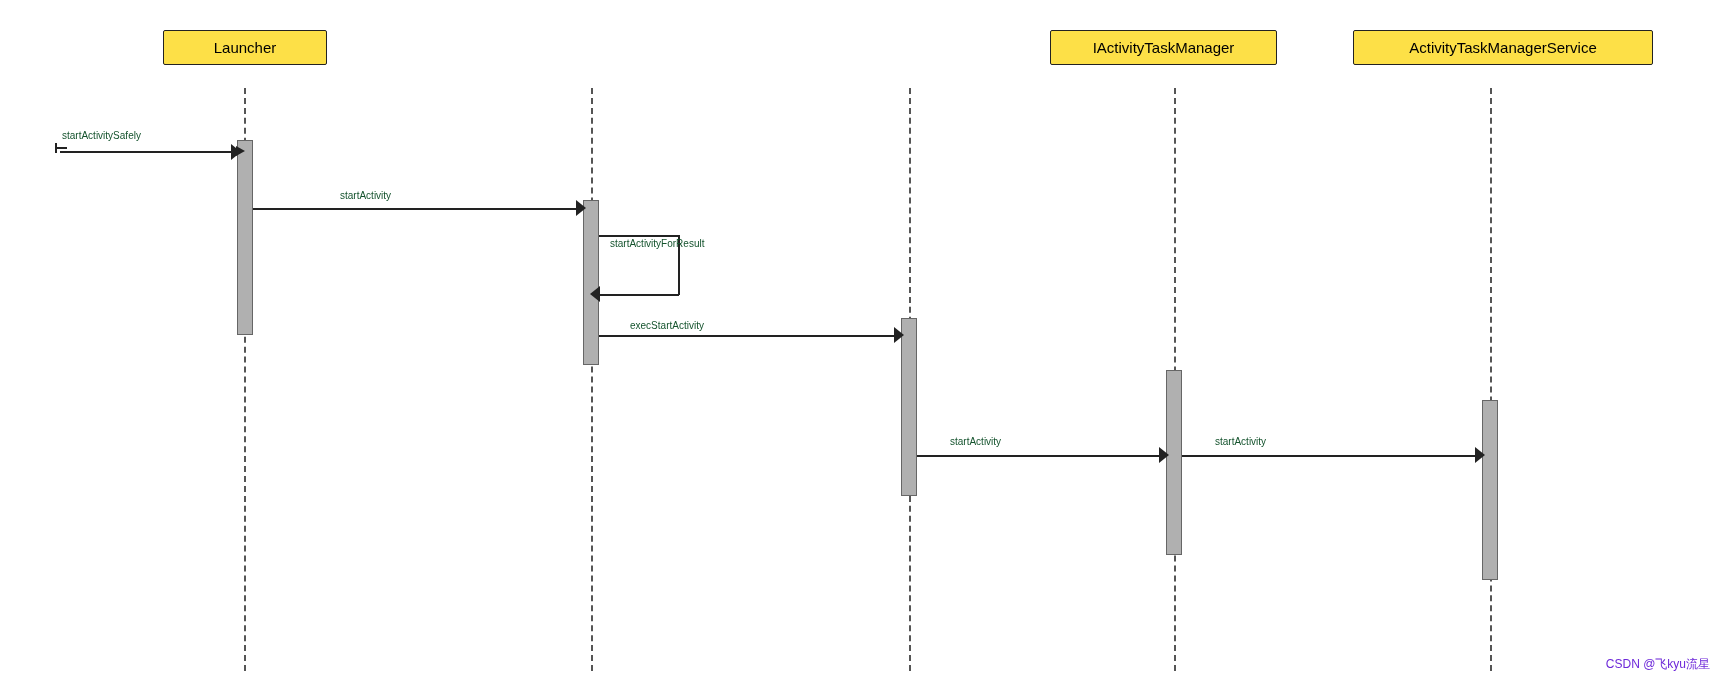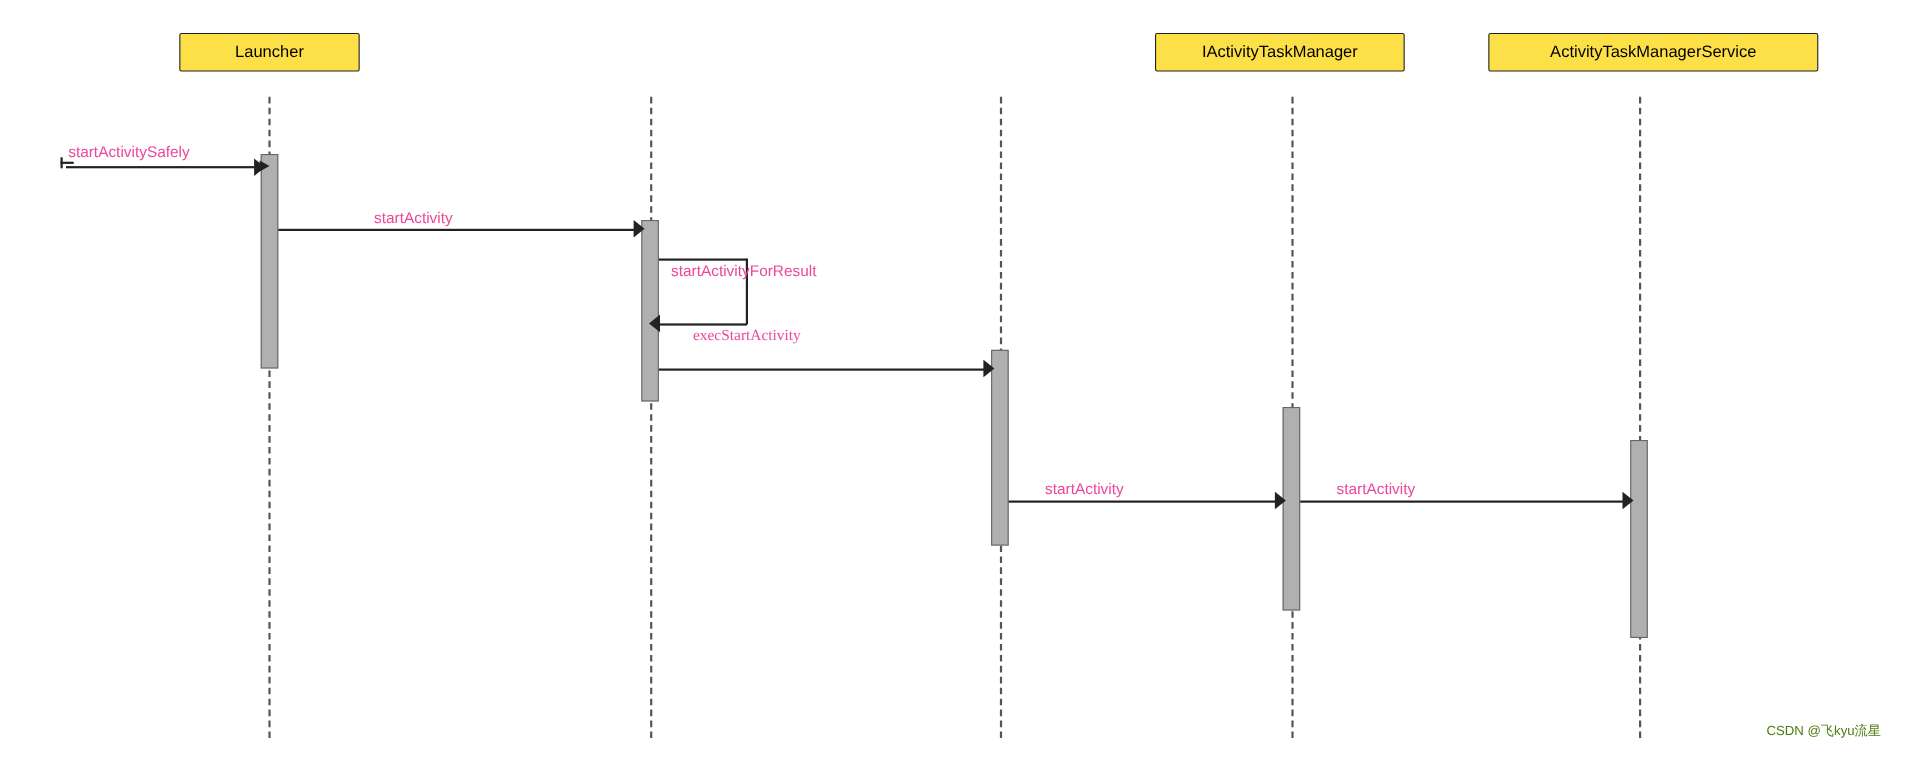--- a/index.html
+++ b/index.html
@@ -43,39 +43,39 @@
       border: 1.5px solid #666;
       width: 16px;
     }
     .arrow-line {
       position: absolute;
       height: 1.5px;
       background: #222;
     }
     .arrow-label {
       position: absolute;
-      font-size: 14px;
-      color: #ec4899;
+      font-size: 10px;
+      color: #14532d;
       white-space: nowrap;
     }
     .arrowhead-right::after {
       content: '';
       position: absolute;
       right: -7px;
       top: -5px;
       border-left: 9px solid #222;
       border-top: 5px solid transparent;
       border-bottom: 5px solid transparent;
     }
     .watermark {
       position: absolute;
       bottom: 18px;
       right: 24px;
       font-size: 12px;
-      color: #4d7c0f;
+      color: #6d28d9;
     }
   </style>
 </head>
 <body>
 
 <div class="diagram-container">
 
   <div class="actor-box" style="left:163px; width:164px;">
     <span>Launcher</span>
   </div>
@@ -126,21 +126,21 @@
 
   <div style="position:absolute; left:599px; top:294px; width:80px; height:1.5px; background:#222;"></div>
 
   <div style="position:absolute; left:590px; top:286px; width:0; height:0; border-top:8px solid transparent; border-bottom:8px solid transparent; border-right:10px solid #222;"></div>
   <div class="arrow-label" style="left:610px; top:238px;">
     <span>startActivityForResult</span>
   </div>
 
   <div class="arrow-line" style="left:599px; top:335px; width:302px; position:absolute; height:1.5px; background:#222;"></div>
   <div style="position:absolute; left:894px; top:327px; width:0; height:0; border-top:8px solid transparent; border-bottom:8px solid transparent; border-left:10px solid #222;"></div>
-  <div class="arrow-label" style="left:630px; top:298px;font-family:Liberation Serif, serif;">
+  <div class="arrow-label" style="left:630px; top:320px;">
     <span>execStartActivity</span>
   </div>
 
   <div class="arrow-line" style="left:917px; top:455px; width:249px; position:absolute; height:1.5px; background:#222;"></div>
   <div style="position:absolute; left:1159px; top:447px; width:0; height:0; border-top:8px solid transparent; border-bottom:8px solid transparent; border-left:10px solid #222;"></div>
   <div class="arrow-label" style="left:950px; top:436px;">
     <span>startActivity</span>
   </div>
 
   <div class="arrow-line" style="left:1182px; top:455px; width:300px; position:absolute; height:1.5px; background:#222;"></div>

